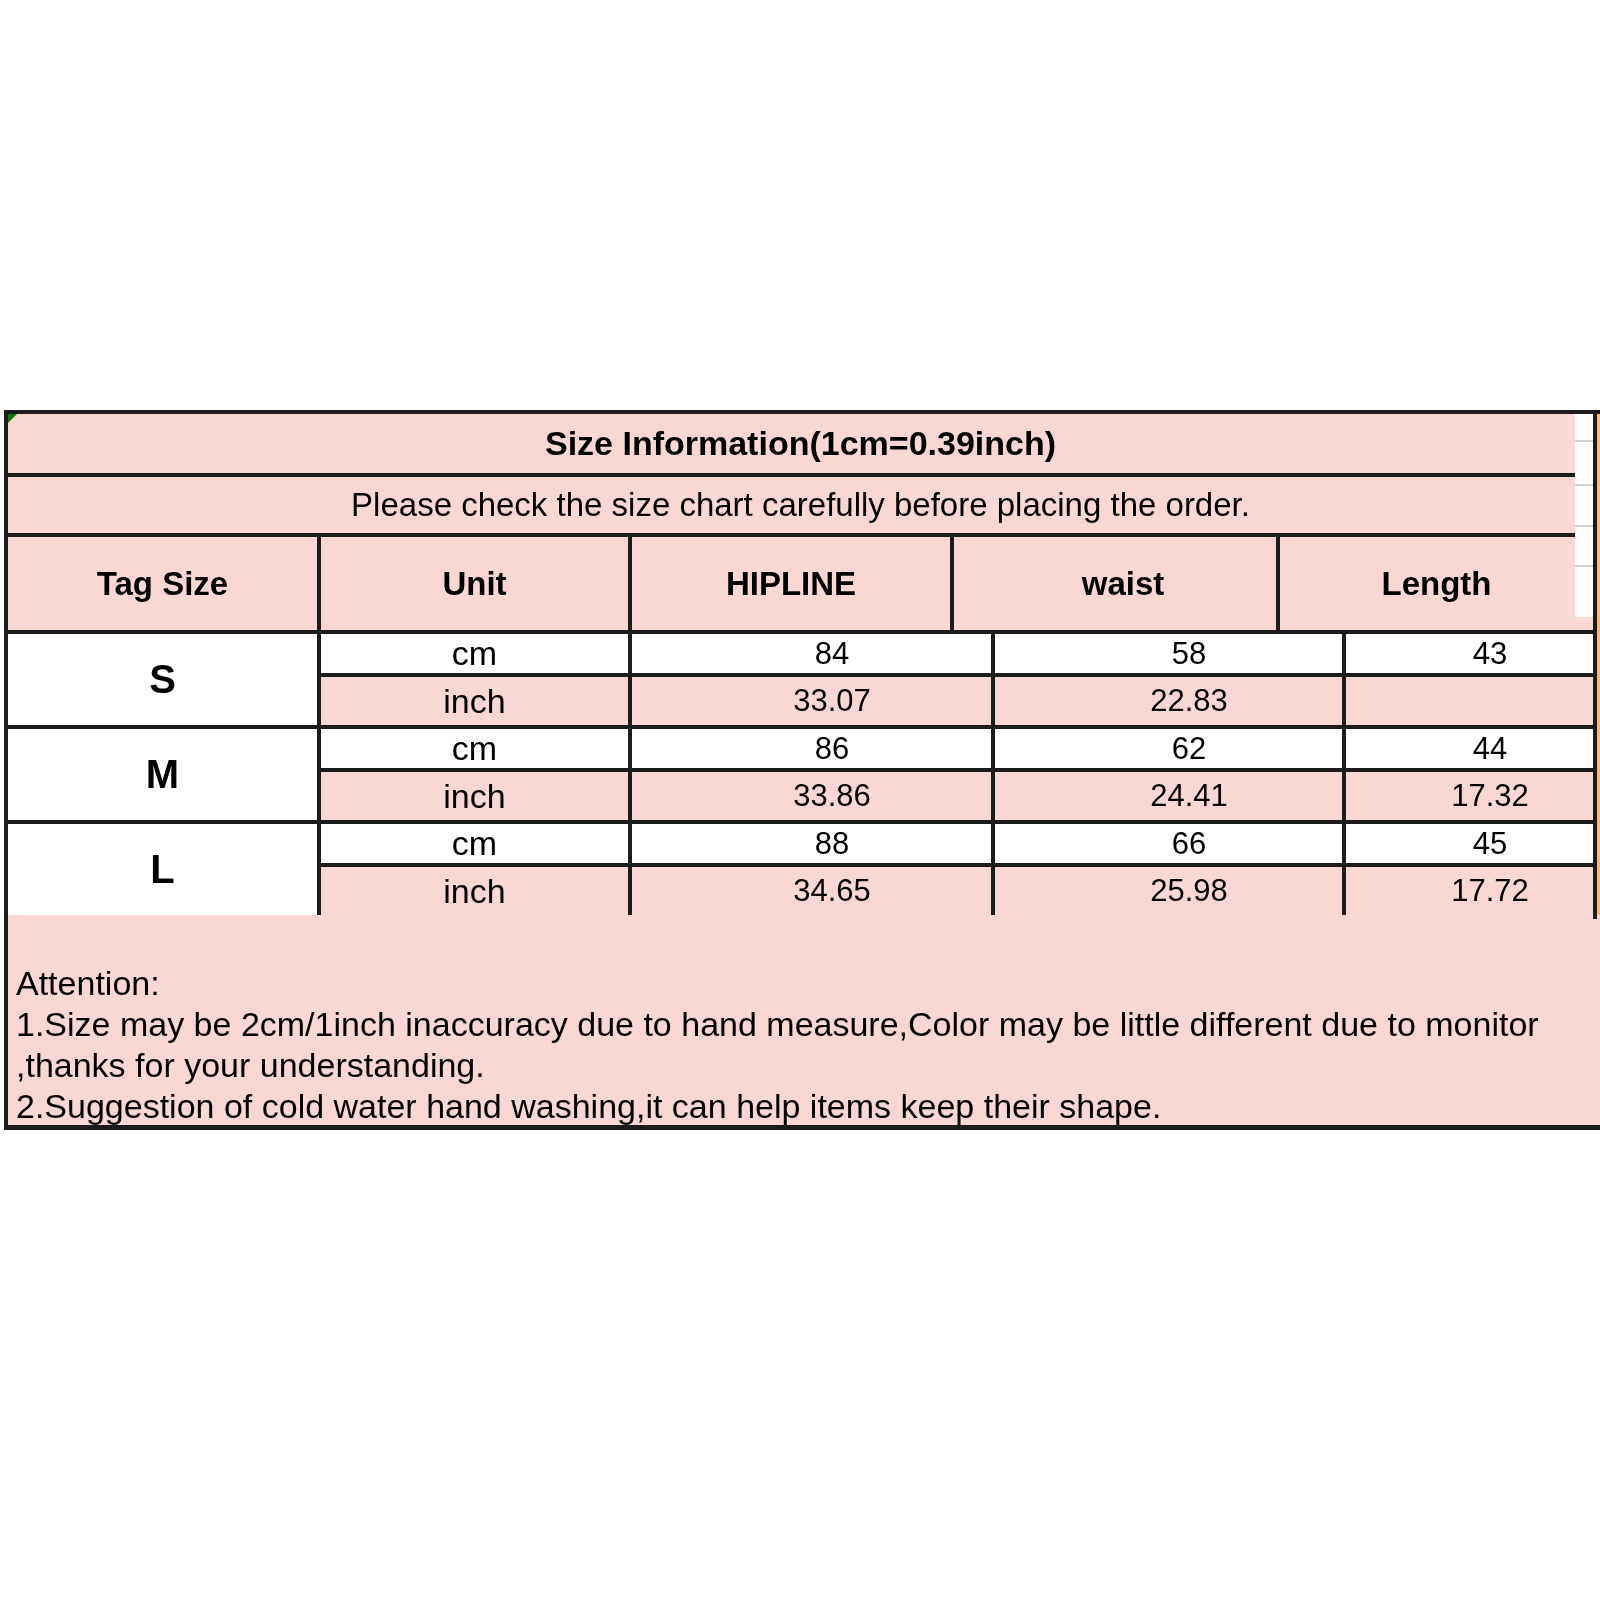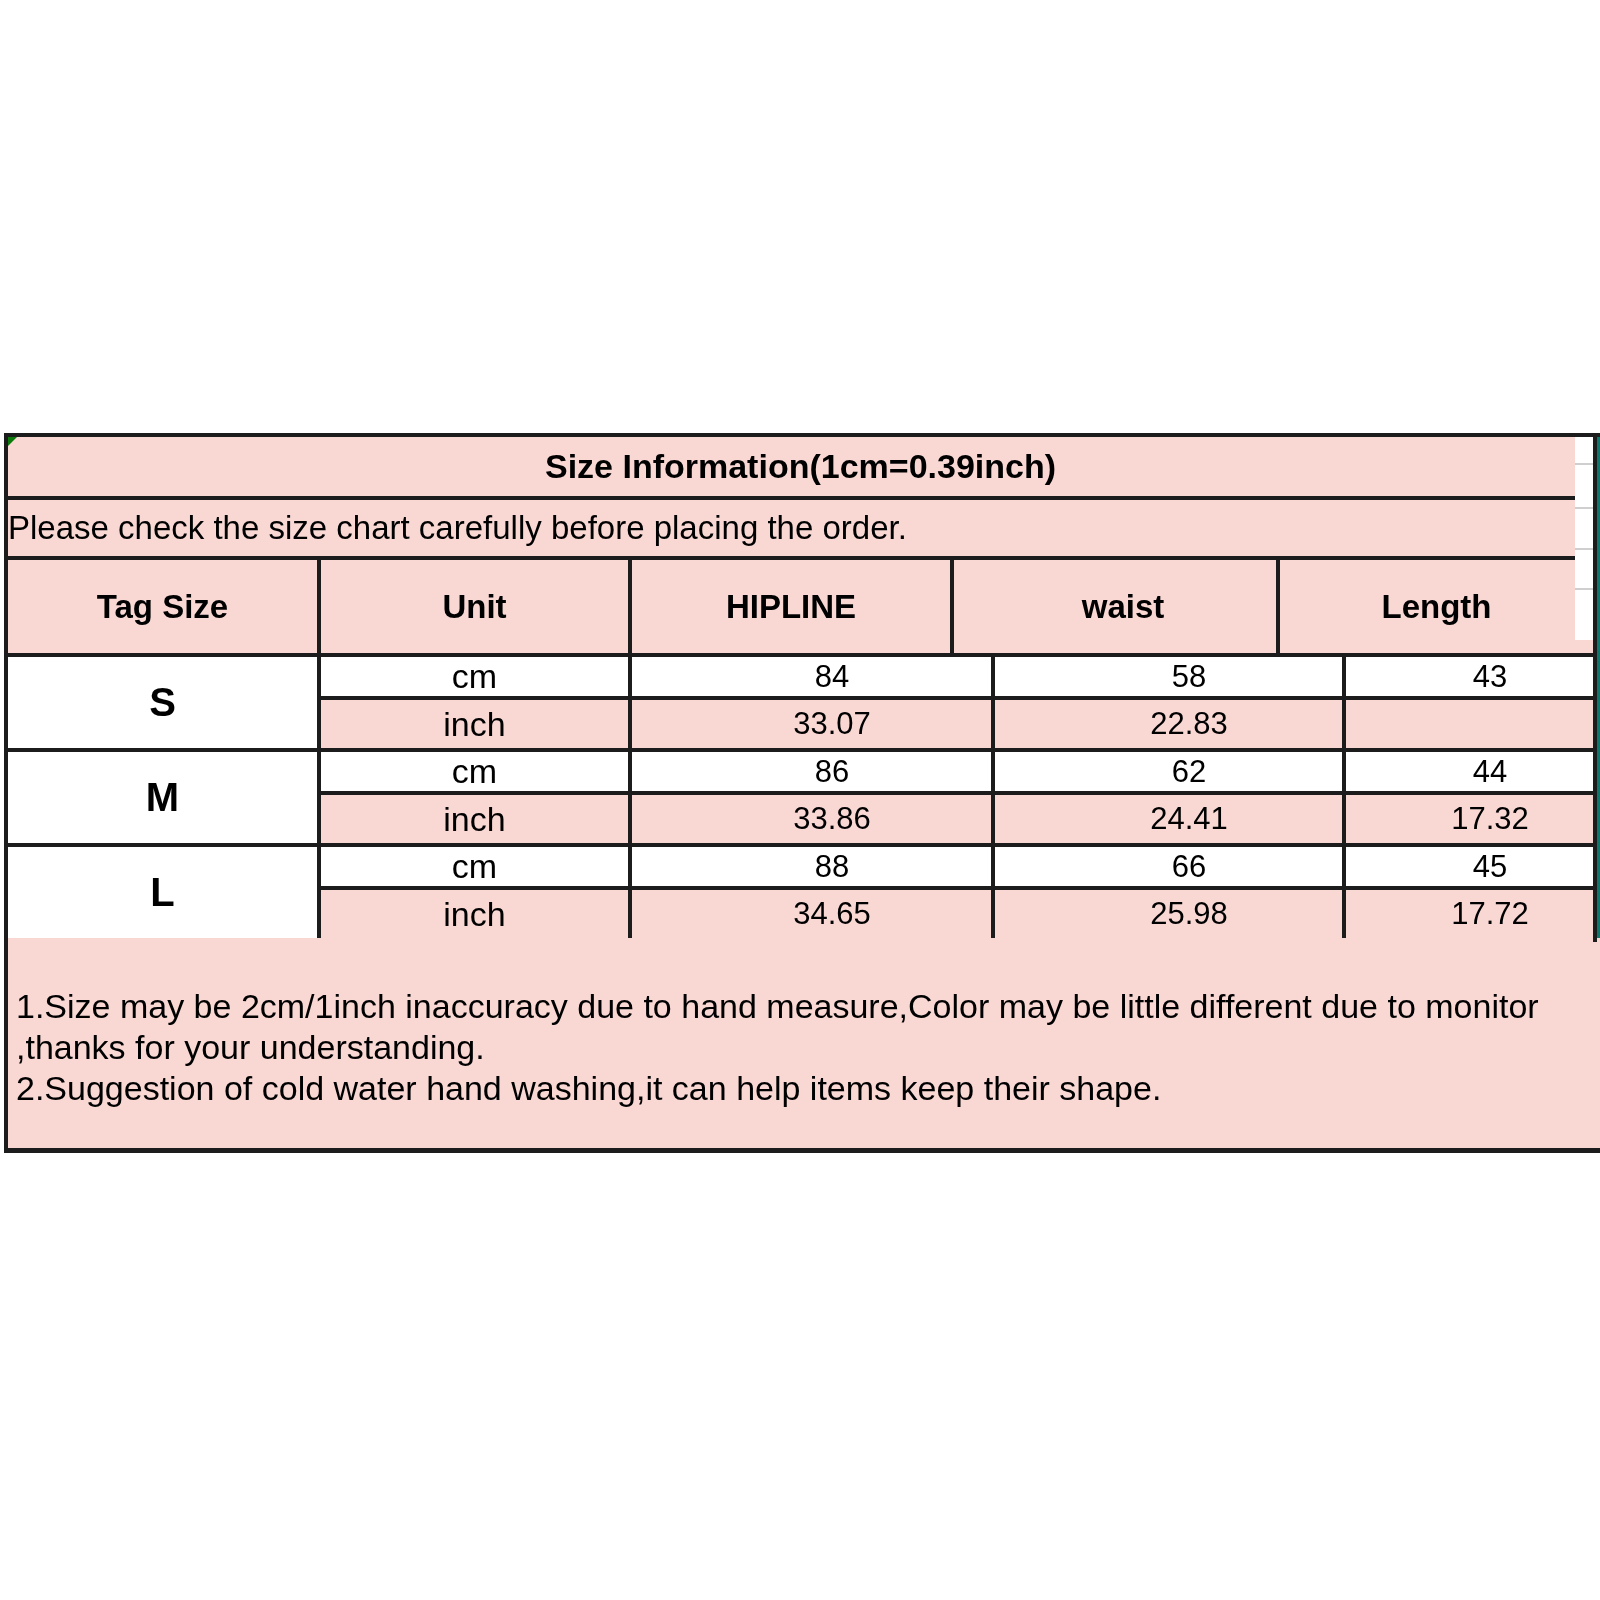--- a/index.html
+++ b/index.html
@@ -7,30 +7,30 @@
     --border:#1c1c1c;
     --green:#0a7a0a;
     --gridline:#cfcfcf;
     --text:#000000;
   }
   html,body{margin:0;padding:0;}
   body{background:#ffffff;font-family:"Liberation Sans", sans-serif;color:var(--text);}
   .canvas{position:relative;width:1600px;height:1600px;background:#ffffff;overflow:hidden;}
 
   .sheet{
-    position:absolute;left:4px;top:433px;width:1592px;
+    position:absolute;left:4px;top:410px;width:1592px;
     border:4px solid var(--border);border-right:none;
     border-bottom:5px solid var(--border);
-    background:#0f766e;
+    background:#fdba74;
   }
 
   .row{position:relative;width:1585px;background:var(--pink);}
   .row-title{height:59px;border-bottom:4px solid var(--border);display:flex;align-items:center;justify-content:center;}
   .row-title .t{font-weight:bold;font-size:34px;}
-  .row-sub{height:56px;border-bottom:4px solid var(--border);display:flex;align-items:center;}
+  .row-sub{height:56px;border-bottom:4px solid var(--border);display:flex;align-items:center;justify-content:center;}
   .row-sub .t{font-size:33px;}
 
   .row-head{height:93px;border-bottom:4px solid var(--border);display:flex;}
   .hcell{display:flex;align-items:center;justify-content:center;font-weight:bold;font-size:33px;border-right:4px solid var(--border);}
   .hc1{width:309px;}
   .hc2{width:307px;}
   .hc3{width:318px;}
   .hc4{width:306px;padding-left:16px;}
   .hc5{flex:1;border-right:none;border-radius:6px;}
 
@@ -132,20 +132,21 @@
           <div class="scell sc-unit">inch</div>
           <div class="scell sc-v1">34.65</div>
           <div class="scell sc-v2">25.98</div>
           <div class="scell sc-v3">17.72</div>
         </div>
       </div>
     </div>
 
     <div class="attention">
       <div class="inner">
+        <div class="line">Attention:</div>
         <div class="line">1.Size may be 2cm/1inch inaccuracy due to hand measure,Color may be little different due to monitor</div>
         <div class="line">,thanks for your understanding.</div>
         <div class="line">2.Suggestion of cold water hand washing,it can help items keep their shape.</div>
       </div>
     </div>
 
     <div class="gutter">
       <div class="gl gl1"></div>
       <div class="gl gl2"></div>
       <div class="gl gl3"></div>

